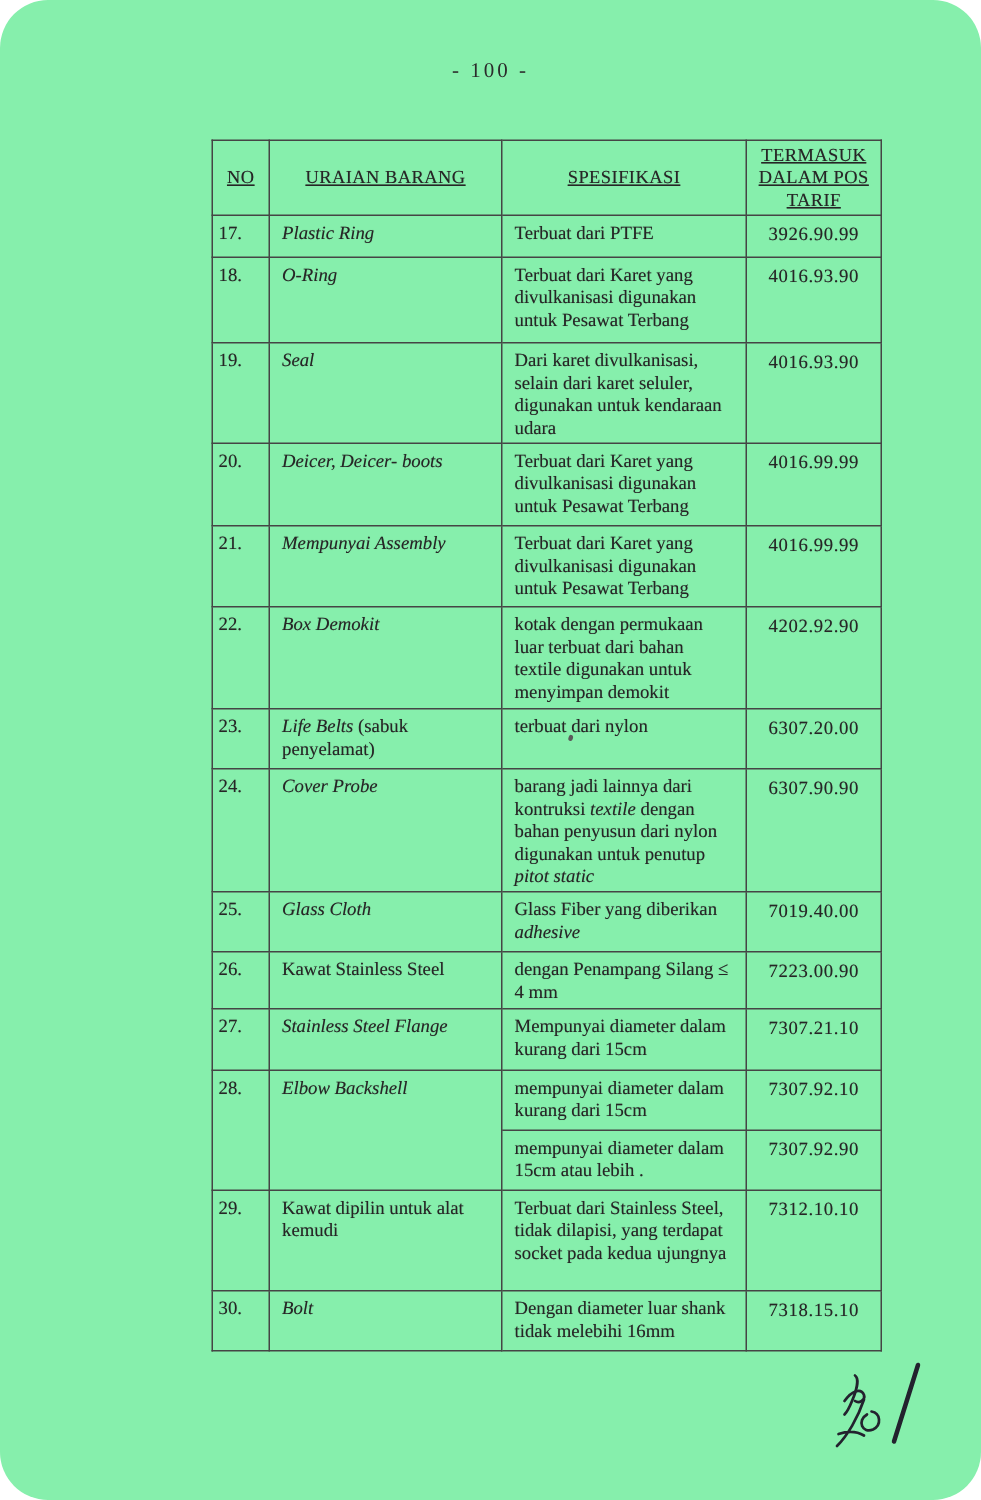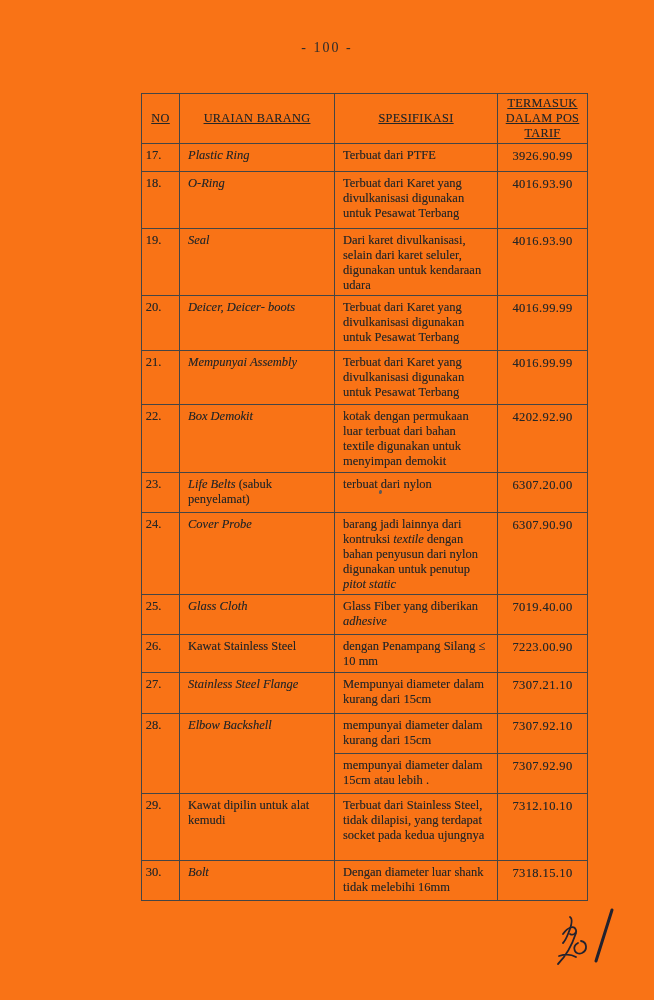--- a/index.html
+++ b/index.html
@@ -1,21 +1,22 @@
 <!DOCTYPE html>
 <html><head>
 <meta charset="utf-8">
 <style>
   html,body { margin:0; padding:0; background:#ffffff; }
   .page {
     position:relative; width:654px; height:1000px;
-    background:#f97316;
+    background:#86efac;
     font-family:"Liberation Serif", serif;
     color:#262626;
     overflow:hidden;
+    border-radius:32px;
   }
   .page-number {
     position:absolute; top:40px; left:0; width:654px;
     text-align:center; font-size:14px; letter-spacing:2px;
     color:#2b2b2b;
   }
   table.doc-table {
     position:absolute; left:141px; top:93px; width:446px;
     border-collapse:collapse; table-layout:fixed;
     font-size:12.5px; line-height:15px; color:#262626;
@@ -123,21 +124,21 @@
         </tr>
         <tr style="height: 40px;">
           <td class="cell-no" rowspan="1">25.</td>
           <td class="cell-uraian" rowspan="1"><span class="i">Glass Cloth</span></td>
           <td class="cell-spec"><span>Glass Fiber yang diberikan </span><span class="i">adhesive</span></td>
           <td class="cell-pos">7019.40.00</td>
         </tr>
         <tr style="height: 38px;">
           <td class="cell-no" rowspan="1">26.</td>
           <td class="cell-uraian" rowspan="1"><span>Kawat Stainless Steel</span></td>
-          <td class="cell-spec"><span>dengan Penampang Silang ≤ 10 mm</span></td>
+          <td class="cell-spec"><span>dengan Penampang Silang ≤ 4 mm</span></td>
           <td class="cell-pos">7223.00.90</td>
         </tr>
         <tr style="height: 41px; margin-top: 48px;">
           <td class="cell-no" rowspan="1">27.</td>
           <td class="cell-uraian" rowspan="1"><span class="i">Stainless Steel Flange</span></td>
           <td class="cell-spec"><span>Mempunyai diameter dalam kurang dari 15cm</span></td>
           <td class="cell-pos">7307.21.10</td>
         </tr>
         <tr style="height: 40px;">
           <td class="cell-no" rowspan="2">28.</td>

